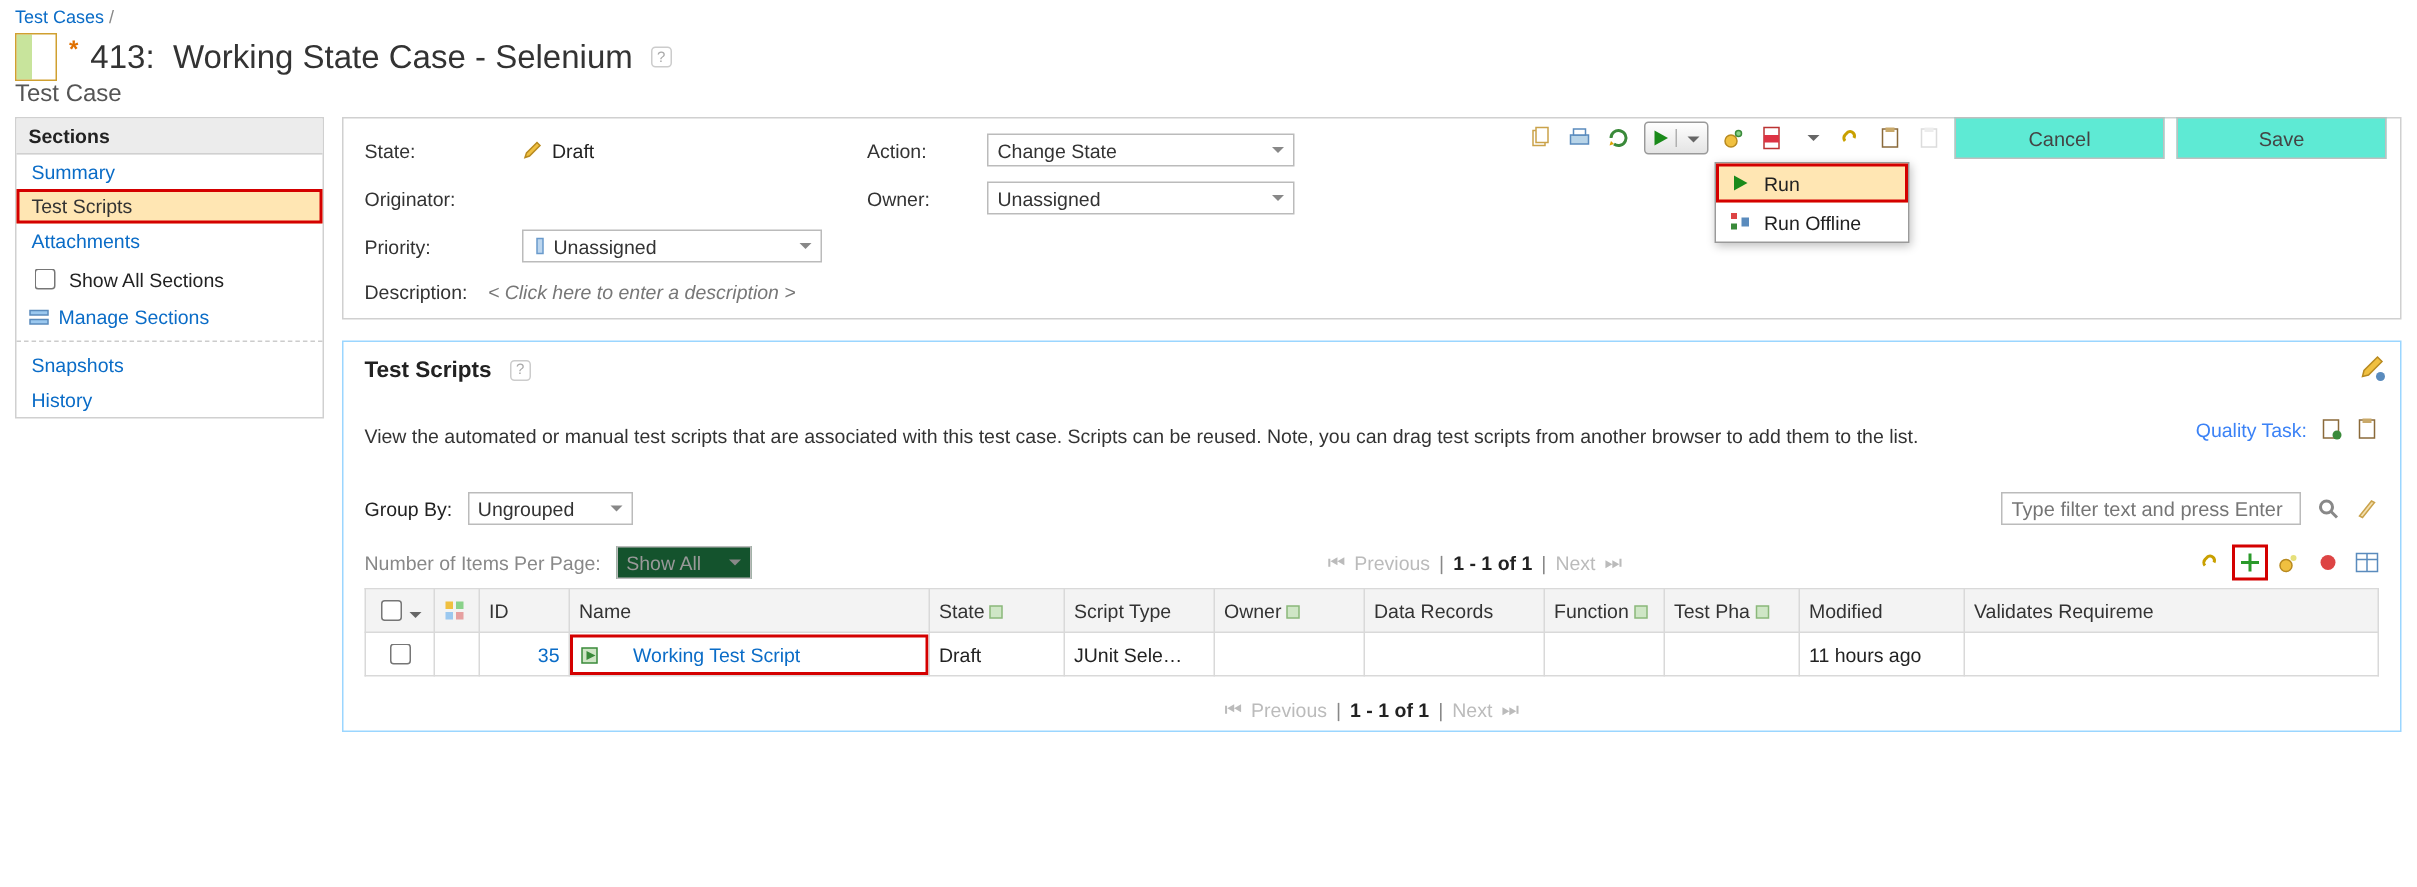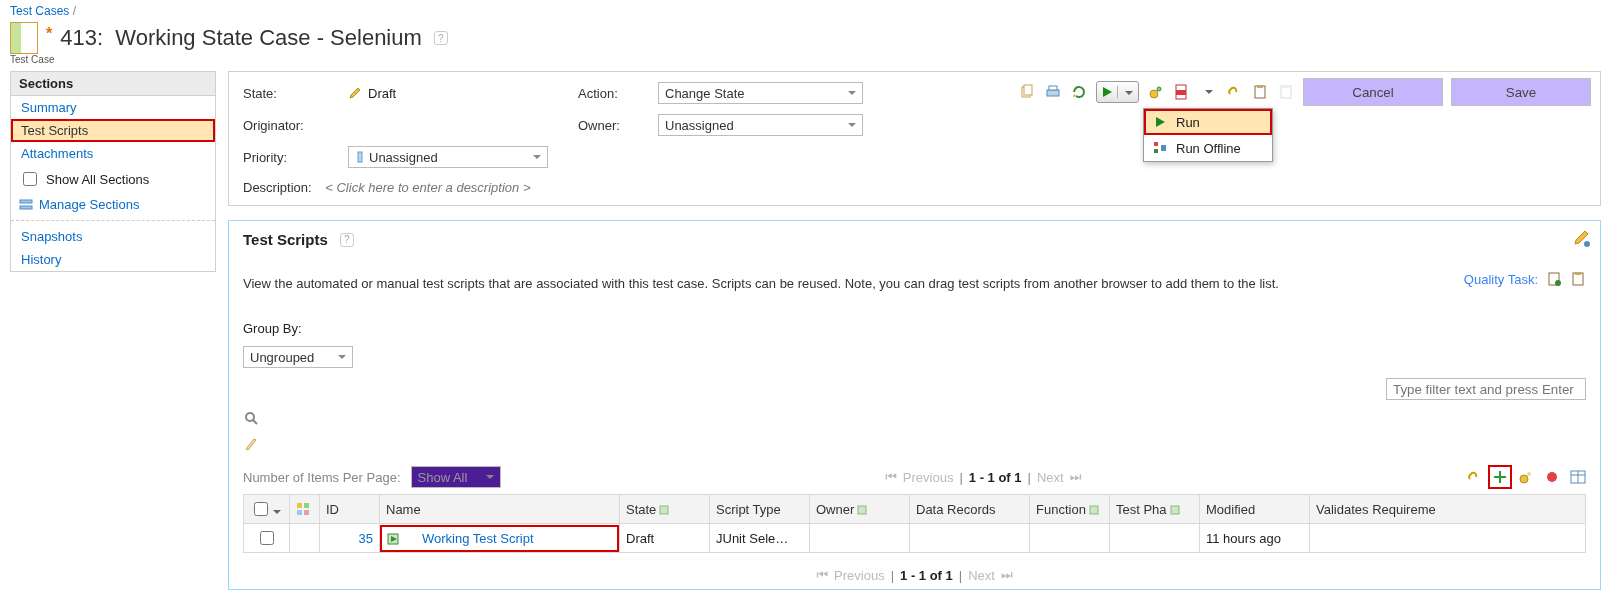--- a/index.html
+++ b/index.html
@@ -43,30 +43,30 @@
     font-size:13px;
   }
   .main{flex:1;margin-left:12px;min-width:0;}
 
   
   .title-row{display:flex;align-items:center;gap:8px;margin-bottom:2px;}
   .doc-icon{width:28px;height:32px;border:1px solid #d0a030;background:linear-gradient(to right,#c8e49c 40%,#fff 40%);}
   .asterisk{color:#e07000;font-size:16px;font-weight:bold;position:relative;top:-4px;}
   .title-text{font-size:22px;color:#333;white-space:nowrap;overflow:hidden;text-overflow:ellipsis;}
   .help-q{width:14px;height:14px;border:1px solid #ccc;color:#aaa;font-size:10px;border-radius:3px;display:inline-flex;align-items:center;justify-content:center;margin-left:4px;}
-  .subtitle{color:#555;font-size:10px;margin-top:-2px;margin-bottom:2px;}
+  .subtitle{color:#555;font-size:16px;margin-top:-2px;margin-bottom:2px;}
 
   
   .toolbar{position:absolute;right:20px;top:56px;display:flex;align-items:center;gap:8px;}
   .toolbar .ticon{width:18px;height:18px;display:inline-flex;align-items:center;justify-content:center;cursor:pointer;color:#5a5a5a;}
   .toolbar .ticon svg{width:16px;height:16px;}
   .run-btn-group{display:flex;align-items:center;border:1px solid #9a9a9a;background:linear-gradient(#fefefe,#e4e4e4);border-radius:3px;height:22px;}
   .run-btn-group .play{padding:0 4px;border-right:1px solid #b0b0b0;line-height:20px;}
   .run-btn-group .caret{padding:0 5px;}
-  .big-btn{width:140px;height:28px;border:1px solid var(--btn-border);background:#c4b5fd;color:#444;cursor:pointer;}
+  .big-btn{width:140px;height:28px;border:1px solid var(--btn-border);background:#5eead4;color:#444;cursor:pointer;}
   .big-btn:disabled{color:#888;}
 
   
   .run-menu{
     position:absolute;right:338px;top:86px;width:130px;
     border:1px solid #9a9a9a;background:var(--drop-bg);
     box-shadow:1px 2px 6px rgba(0,0,0,.25);
     z-index:20;font-size:13px;
   }
   .run-menu .item{display:flex;align-items:center;gap:8px;padding:5px 8px;cursor:pointer;}
@@ -102,21 +102,21 @@
   .desc-row .placeholder{color:#777;font-style:italic;}
 
   
   .scripts-panel{border:1px solid var(--sel-blue);margin-top:14px;padding:10px 14px 6px;position:relative;}
   .scripts-head{display:flex;align-items:center;gap:8px;}
   .scripts-head h3{margin:0;font-size:15px;font-weight:bold;}
   .edit-pencil{position:absolute;right:10px;top:8px;cursor:pointer;color:#c77f00;}
   .scripts-desc{margin:28px 0 10px;color:#333;max-width:1140px;}
   .quality-task{position:absolute;right:14px;top:50px;display:flex;align-items:center;gap:8px;color:#3b82f6;justify-content:center;}
 
-  .scripts-controls{display:flex;align-items:flex-start;gap:10px;margin-top:30px;flex-direction:column;}
+  .scripts-controls{display:flex;align-items:center;gap:10px;margin-top:30px;}
   .filter-input{margin-left:auto;border:1px solid #bbb;height:22px;width:200px;padding:0 6px;color:#888;background:#fff;}
   .tiny-icon{width:16px;height:16px;cursor:pointer;display:inline-flex;align-items:center;justify-content:center;}
 
   .pager-row{display:flex;align-items:center;gap:10px;margin-top:14px;color:#888;}
   .pager-row .center{margin:0 auto;display:flex;align-items:center;gap:6px;}
   .pager-row .disabled{color:#bbb;}
   .pager-row strong{color:#222;}
 
   
   .table-actions{display:flex;align-items:center;gap:10px;}
@@ -358,21 +358,21 @@
           </span>
         <span class="tiny-icon">
             <svg width="14" height="14" viewBox="0 0 14 14">
               <path d="M2 12L10 2l2 1-8 10z" fill="#f3dfae" stroke="#caa24a"></path>
             </svg>
           </span>
       </div>
 
       <div class="pager-row">
         <span>Number of Items Per Page:</span>
-        <div class="select" style="width:90px;background:#4c1d95;">
+        <div class="select" style="width:90px;background:#14532d;">
             <span style="color:#999;">Show All</span>
           </div>
 
         <div class="center">
           <span class="disabled">⏮</span>
           <span class="disabled">Previous</span>
           <span>|</span>
           <strong>1 - 1 of 1</strong>
           <span>|</span>
           <span class="disabled">Next</span>

